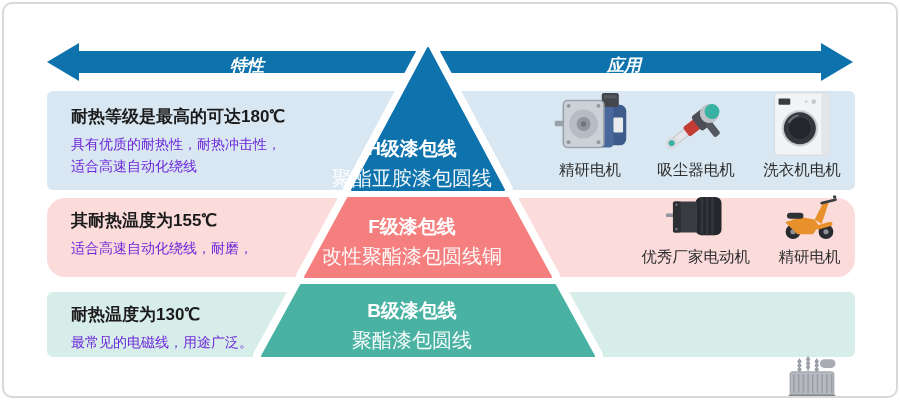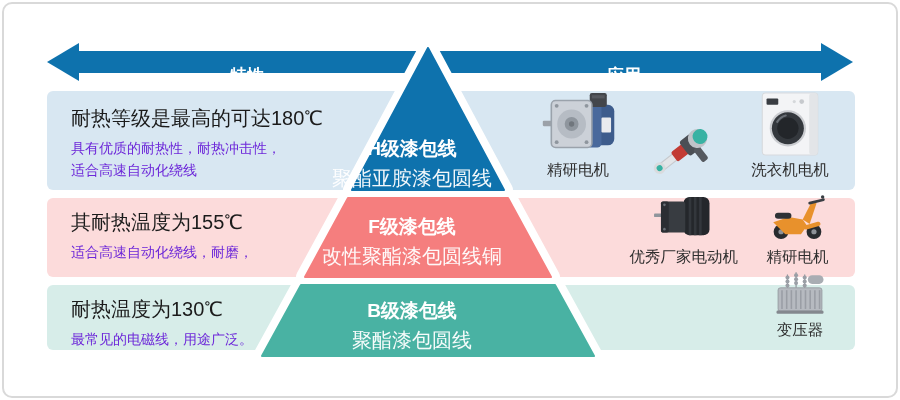--- a/index.html
+++ b/index.html
@@ -5,47 +5,47 @@
   html,body{margin:0;padding:0;}
   body{
     width:900px;height:400px;position:relative;background:#fff;
     font-family:"Liberation Sans", sans-serif;overflow:hidden;
   }
   .frame{position:absolute;inset:2px;border:2px solid #d9d9d9;border-radius:10px;z-index:4;pointer-events:none;}
 
   
   .row{position:absolute;left:47px;width:808px;border-radius:6px;display:flex;z-index:1;box-sizing:border-box;}
   .row-h{top:91px;height:99px;background:var(--row-h-bg,#d8e7f2);}
-  .row-f{top:198px;height:79px;background:var(--row-f-bg,#fcdbdb);}
-  .row-b{top:285px;height:65px;background:var(--row-b-bg,#d7ede9);}
+  .row-f{top:198px;height:79px;background:var(--row-f-bg,#fcdbdb);border-radius:18px;}
+  .row-b{top:292px;height:65px;background:var(--row-b-bg,#d7ede9);flex-direction:column;}
 
   .feature{width:305px;flex:0 0 auto;padding:11px 0 0 24px;}
   .row-h .feature{padding-top:14px;}
-  .feature-title{font-size:20px;font-weight:normal;color:#1b1b1b;margin-bottom:5px;}
+  .feature-title{font-size:17px;font-weight:bold;color:#1b1b1b;margin-bottom:5px;}
   .feature-line{font-size:14px;color:#6d28d9;line-height:22px;}
 
-  .apps{margin-left:auto;display:flex;align-items:flex-end;gap:28px;padding:0 26px 9px 0;}
+  .apps{margin-left:auto;display:flex;align-items:flex-end;gap:28px;padding:0 14px 9px 0;}
   .app{display:flex;flex-direction:column;align-items:center;}
   .app-label{font-size:15.5px;color:#2e2e2e;margin-top:4px;white-space:nowrap;}
   .icon{display:block;}
   .icon-lg{width:78px;height:64px;}
   .icon-md{width:63px;height:52px;}
   .icon-sm{width:58px;height:47px;}
 
   
   .overlay{position:absolute;left:0;top:0;z-index:2;pointer-events:none;}
   .arrow{fill:var(--accent-blue,#0e72ad);}
   .shape-outline{fill:#fff;stroke:#fff;stroke-width:18;stroke-linejoin:round;}
   .shape-h{fill:var(--tier-h,#0e72ad);stroke:var(--tier-h,#0e72ad);stroke-width:2;stroke-linejoin:round;}
   .shape-f{fill:var(--tier-f,#f57e7e);stroke:var(--tier-f,#f57e7e);stroke-width:2;stroke-linejoin:round;}
   .shape-b{fill:var(--tier-b,#49b2a3);stroke:var(--tier-b,#49b2a3);stroke-width:2;stroke-linejoin:round;}
 
   
-  .arrow-label{position:absolute;top:65px;width:110px;height:14px;line-height:22px;text-align:center;
-    color:#fff;font-weight:bold;font-size:17px;z-index:3;}
+  .arrow-label{position:absolute;top:55px;width:110px;height:14px;line-height:22px;text-align:center;
+    color:#fff;font-weight:bold;font-size:17px;z-index:3;font-style:italic;}
   .arrow-label.features{left:192px;}
   .arrow-label.applications{left:569px;}
 
   .tier-label{position:absolute;left:292px;width:240px;text-align:center;z-index:3;color:#fff;}
   .tier-label.h{top:136px;}
   .tier-label.f{top:214px;}
   .tier-label.b{top:298px;}
   .tier-name{font-size:19px;font-weight:bold;}
   .tier-material{font-size:20px;margin-top:3px;opacity:.95;}
 </style>
@@ -84,20 +84,21 @@
           <rect x="6" y="27" width="34" height="7" rx="3" fill="#e3e5e8" stroke="#c6c9cd" stroke-width="1"></rect>
           <rect x="24" y="25" width="14" height="11" rx="2" fill="#c23b34"></rect>
           <rect x="36" y="22" width="14" height="17" rx="3" fill="#4b4f55"></rect>
           <rect x="42" y="36" width="7" height="15" rx="2" fill="#55595f"></rect>
           <circle cx="52" cy="30" r="9" fill="#bfc3c8"></circle>
           <circle cx="55" cy="30" r="7" fill="#38b2a3"></circle>
           <circle cx="7" cy="30" r="5.5" fill="#d9dbde"></circle>
           <circle cx="7" cy="30" r="2.8" fill="#38b2a3"></circle>
         </g>
       </svg>
+      <div class="app-label">吸尘器电机</div>
     </div>
     <div class="app">
       <svg class="icon icon-lg" viewBox="0 0 72 60">
         <rect x="10" y="1" width="52" height="58" rx="3" fill="#f3f4f6" stroke="#d7dadd" stroke-width="1"></rect>
         <rect x="54" y="1" width="8" height="58" rx="3" fill="#e3e5e8"></rect>
         <rect x="14" y="6" width="11" height="6" rx="1" fill="#393d42"></rect>
         <circle cx="47" cy="9" r="2.2" fill="#c6c9cd"></circle>
           <circle cx="40" cy="9" r="1.5" fill="#d5d8db"></circle>
         <circle cx="34" cy="34" r="17" fill="#caccd0"></circle>
         <circle cx="34" cy="34" r="15" fill="#34383d"></circle>

